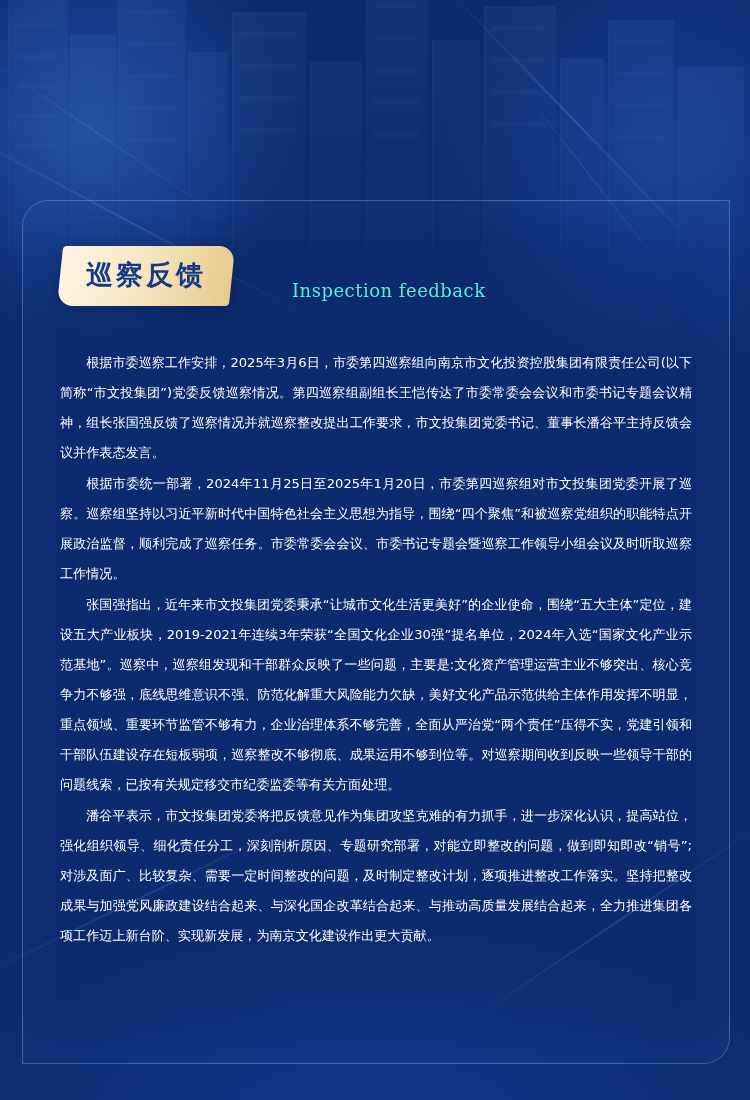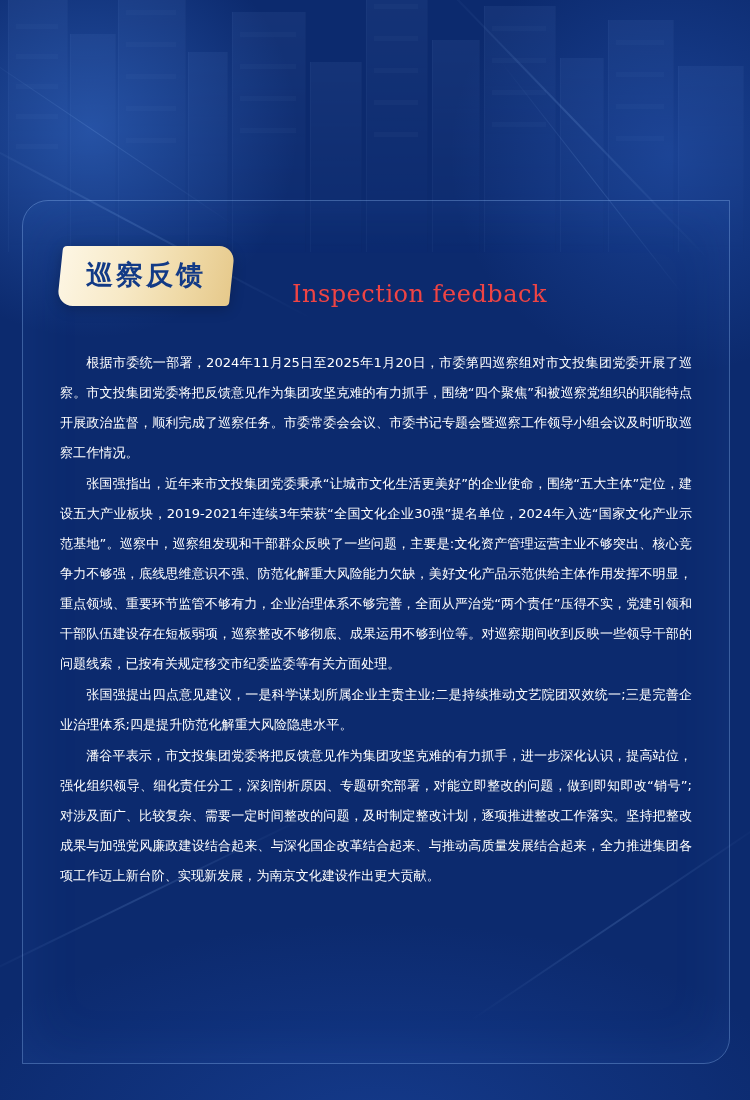--- a/index.html
+++ b/index.html
@@ -108,23 +108,23 @@
     font-size: 27px;
     font-weight: bold;
     letter-spacing: 3px;
     color: #123a86;
     white-space: nowrap;
   }
   .subtitle {
     position: absolute;
     left: 232px; top: 34px;
     font-family: "DejaVu Serif", serif;
-    font-size: 24px;
+    font-size: 18px;
     letter-spacing: 0.5px;
-    color: #ef4444;
+    color: #5eead4;
     white-space: nowrap;
   }
 
   .body-text {
     margin-top: 36px;
     color: #ffffff;
     font-family: "DejaVu Sans", sans-serif;
     font-size: 13.1px;
     line-height: 30px;
     text-align: justify;
@@ -199,21 +199,21 @@
   <div class="content">
 
     <div class="title-wrap">
       <div class="badge">
         <span class="badge-text">巡察反馈</span>
       </div>
       <div class="subtitle">Inspection feedback</div>
     </div>
 
     <div class="body-text">
-      <p>根据市委统一部署，2024年11月25日至2025年1月20日，市委第四巡察组对市文投集团党委开展了巡察。市文投集团党委将把反馈意见作为集团攻坚克难的有力抓手，围绕“四个聚焦”和被巡察党组织的职能特点开展政治监督，顺利完成了巡察任务。市委常委会会议、市委书记专题会暨巡察工作领导小组会议及时听取巡察工作情况。</p>
+      <p>根据市委巡察工作安排，2025年3月6日，市委第四巡察组向南京市文化投资控股集团有限责任公司(以下简称“市文投集团”)党委反馈巡察情况。第四巡察组副组长王恺传达了市委常委会会议和市委书记专题会议精神，组长张国强反馈了巡察情况并就巡察整改提出工作要求，市文投集团党委书记、董事长潘谷平主持反馈会议并作表态发言。</p>
+      <p>根据市委统一部署，2024年11月25日至2025年1月20日，市委第四巡察组对市文投集团党委开展了巡察。巡察组坚持以习近平新时代中国特色社会主义思想为指导，围绕“四个聚焦”和被巡察党组织的职能特点开展政治监督，顺利完成了巡察任务。市委常委会会议、市委书记专题会暨巡察工作领导小组会议及时听取巡察工作情况。</p>
       <p>张国强指出，近年来市文投集团党委秉承“让城市文化生活更美好”的企业使命，围绕“五大主体”定位，建设五大产业板块，2019-2021年连续3年荣获“全国文化企业30强”提名单位，2024年入选“国家文化产业示范基地”。巡察中，巡察组发现和干部群众反映了一些问题，主要是:文化资产管理运营主业不够突出、核心竞争力不够强，底线思维意识不强、防范化解重大风险能力欠缺，美好文化产品示范供给主体作用发挥不明显，重点领域、重要环节监管不够有力，企业治理体系不够完善，全面从严治党“两个责任”压得不实，党建引领和干部队伍建设存在短板弱项，巡察整改不够彻底、成果运用不够到位等。对巡察期间收到反映一些领导干部的问题线索，已按有关规定移交市纪委监委等有关方面处理。</p>
-      <p>张国强提出四点意见建议，一是科学谋划所属企业主责主业;二是持续推动文艺院团双效统一;三是完善企业治理体系;四是提升防范化解重大风险隐患水平。</p>
       <p>潘谷平表示，市文投集团党委将把反馈意见作为集团攻坚克难的有力抓手，进一步深化认识，提高站位，强化组织领导、细化责任分工，深刻剖析原因、专题研究部署，对能立即整改的问题，做到即知即改“销号”;对涉及面广、比较复杂、需要一定时间整改的问题，及时制定整改计划，逐项推进整改工作落实。坚持把整改成果与加强党风廉政建设结合起来、与深化国企改革结合起来、与推动高质量发展结合起来，全力推进集团各项工作迈上新台阶、实现新发展，为南京文化建设作出更大贡献。</p>
 
     </div>
 
   </div>
 </div>
 
 </body></html>

